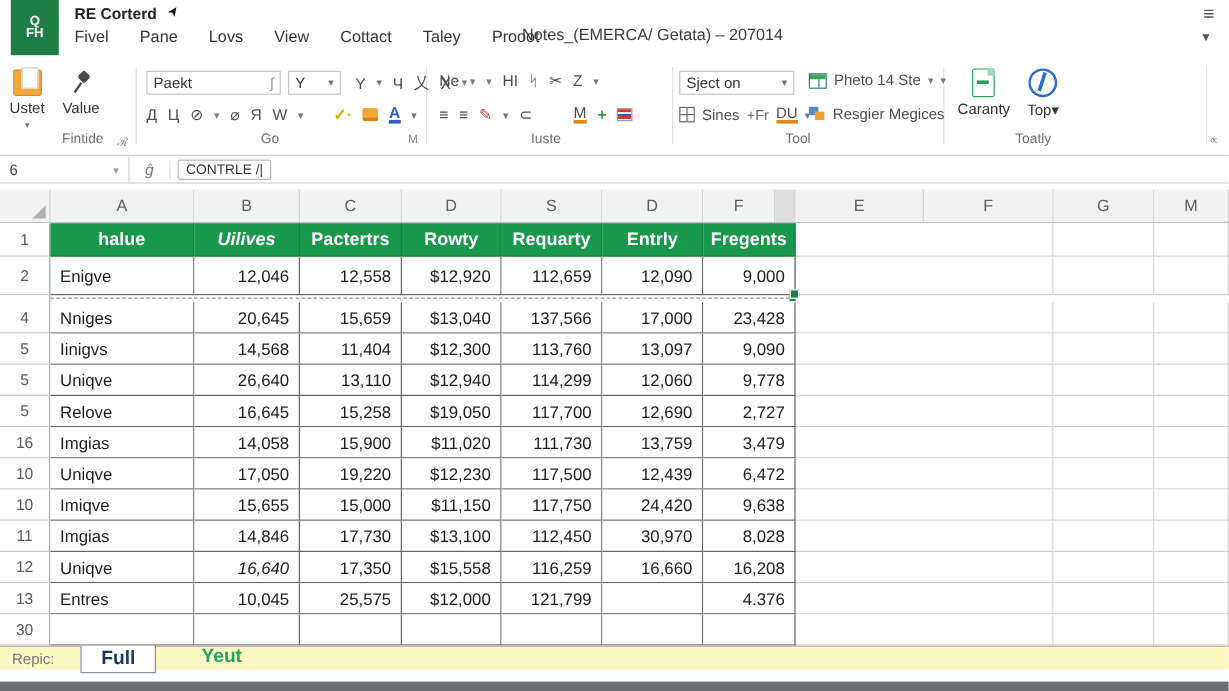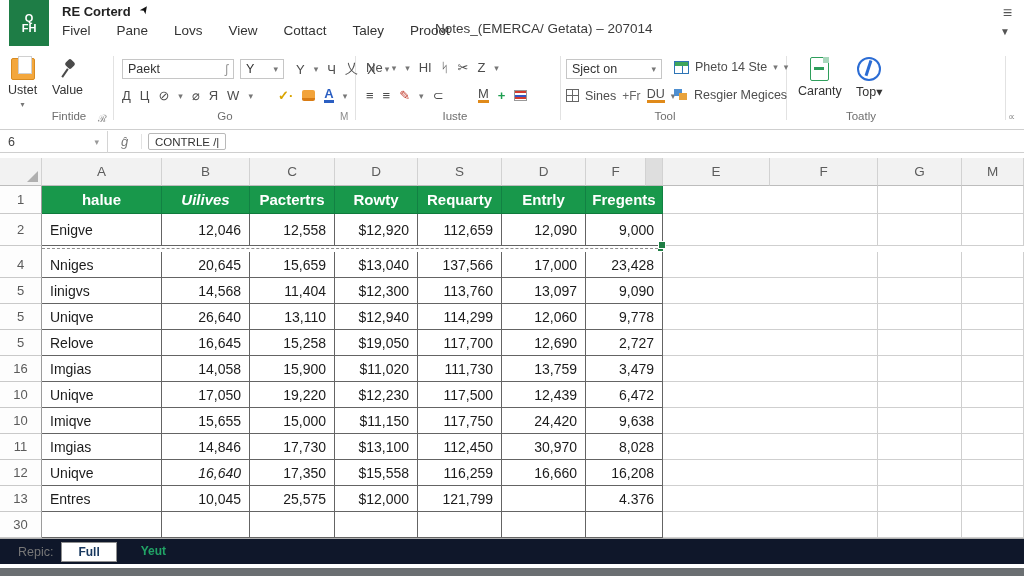--- a/index.html
+++ b/index.html
@@ -98,24 +98,24 @@
              border-right:1px solid #128143; border-bottom:1px solid #0f7a3c; }
   .sel .tcells { box-shadow:inset 0 0 0 2px #1e7e44; }
   .sel .tcells::after { content:''; position:absolute; right:-3px; bottom:-3px; width:6px; height:6px;
                         background:#1e7e44; border:1px solid #fff; z-index:4; }
   .gaprow { position:relative; height:6px; }
   .gaprow .dash { position:absolute; left:42px; top:2px; width:621px; border-top:1.5px dashed #8f8f8f; }
   .gaprow::after { content:''; position:absolute; left:658px; top:0px; width:5px; height:5px; background:#1e7e44; }
   .gaprow .rnum-g { position:absolute; left:0; top:0; width:42px; height:6px; border-right:1px solid #9c9c9c; background:#fdfdfd; }
 
   
-  .sheetbar { position:absolute; left:0; top:538px; width:1024px; height:26px; background:#0f172a;
-              border-top:1px solid #b0b0b0; display:flex; align-items:center;padding-left:8px; }
+  .sheetbar { position:absolute; left:0; top:538px; width:1024px; height:20px; background:#fef9c3;
+              border-top:1px solid #b0b0b0; display:flex; align-items:center; }
   .sheetlabel { margin-left:10px; font-size:12.5px; color:#777; }
-  .tab { font-size:12px; padding:2px 16px; margin-left:8px; }
+  .tab { font-size:16px; padding:2px 16px; margin-left:22px; }
   .tab.active { border:1.5px solid #8f8f8f; background:#fff; color:#17375e; font-weight:bold; }
   .tab.inactive { color:#21a366; font-weight:bold; }
   .bottomstrip { position:absolute; left:0; top:568px; width:1024px; height:8px; background:#6b6f72; }
 </style>
 </head>
 <body>
 
 <div class="app">
 
   <div class="titlebar">

